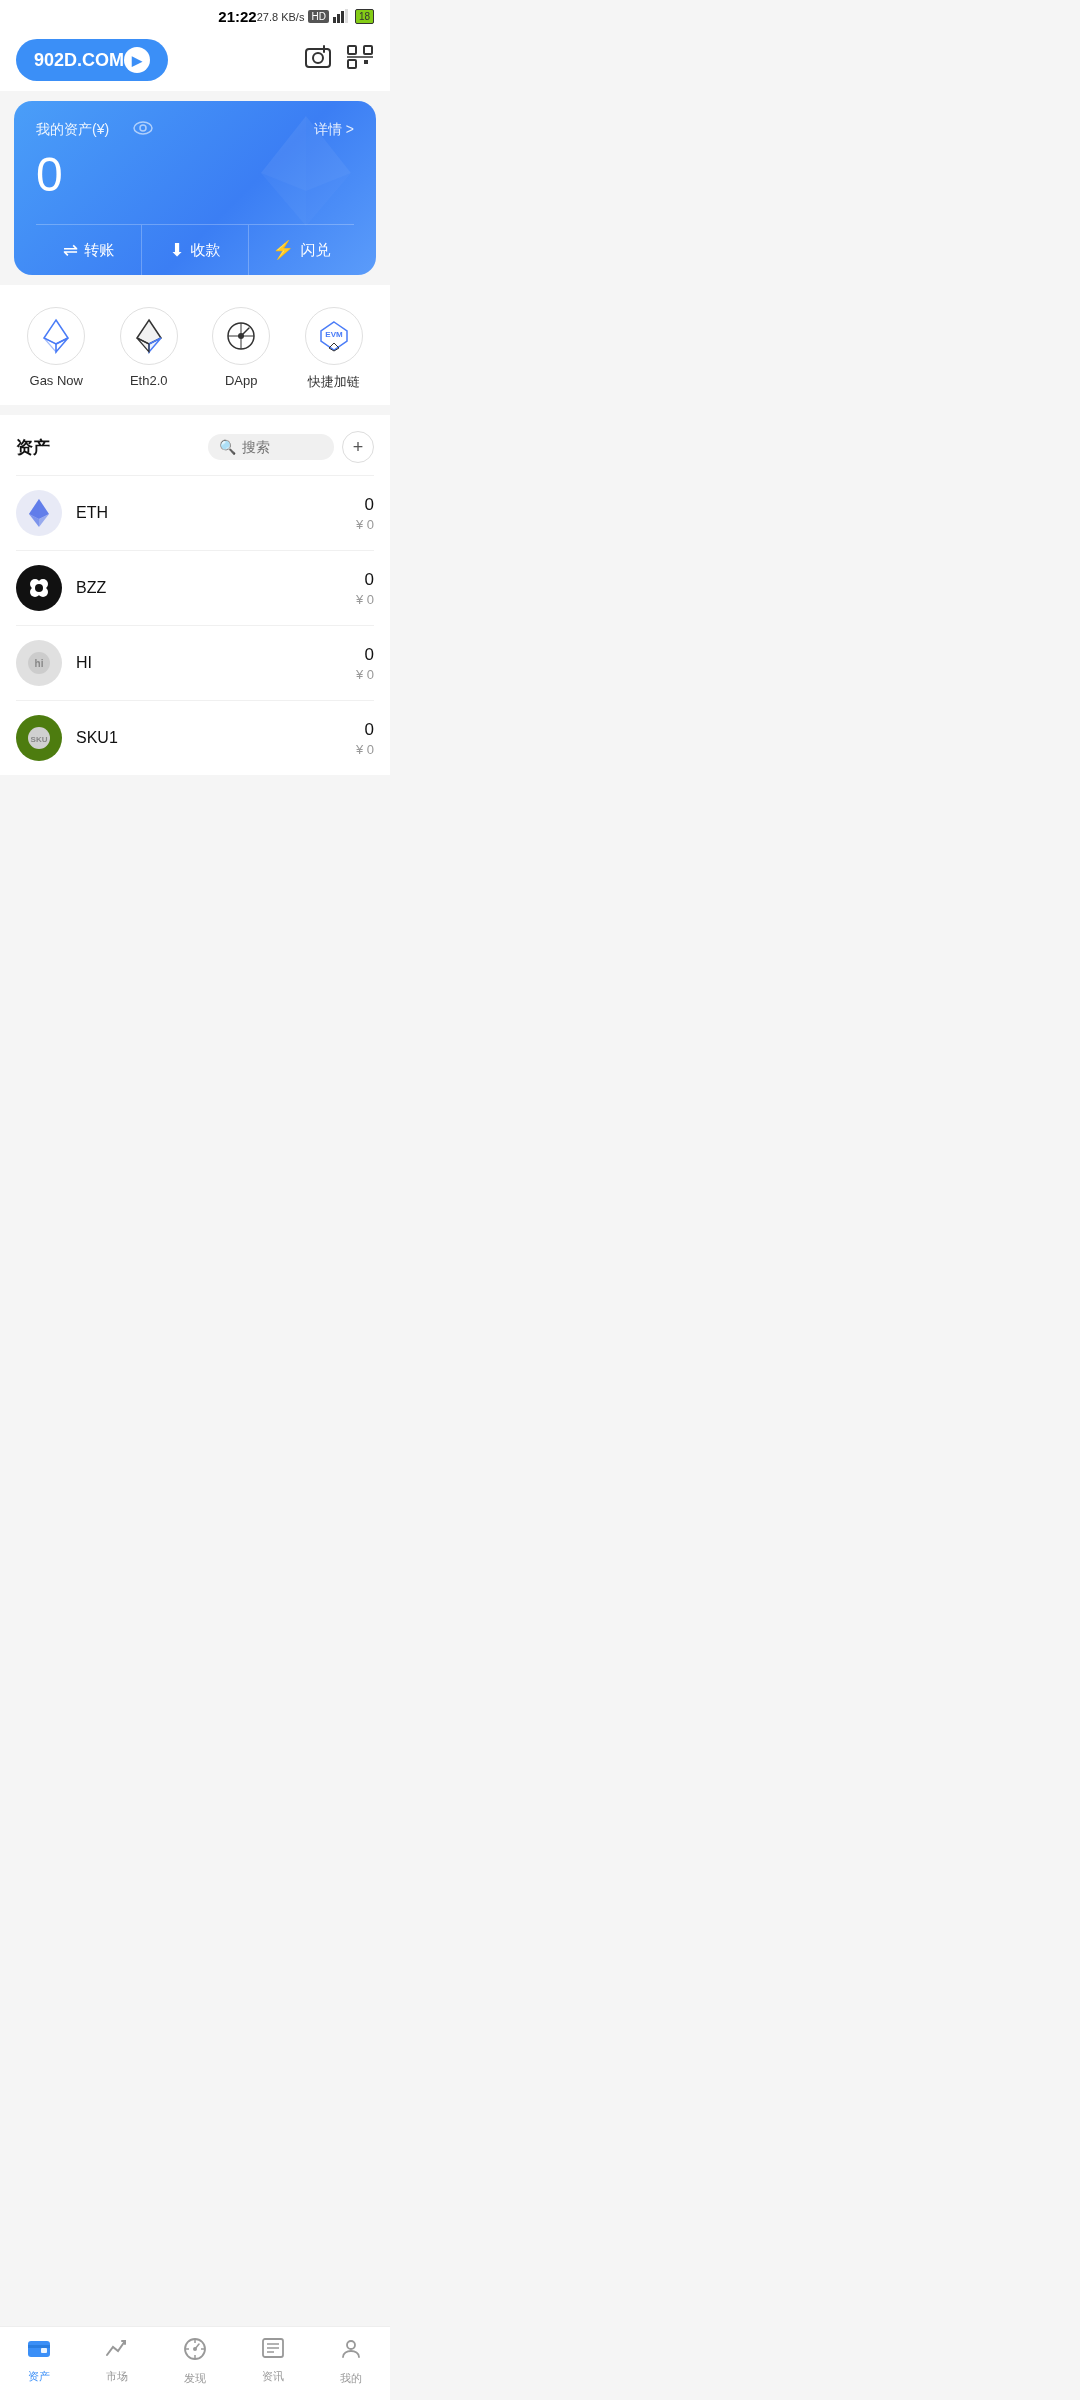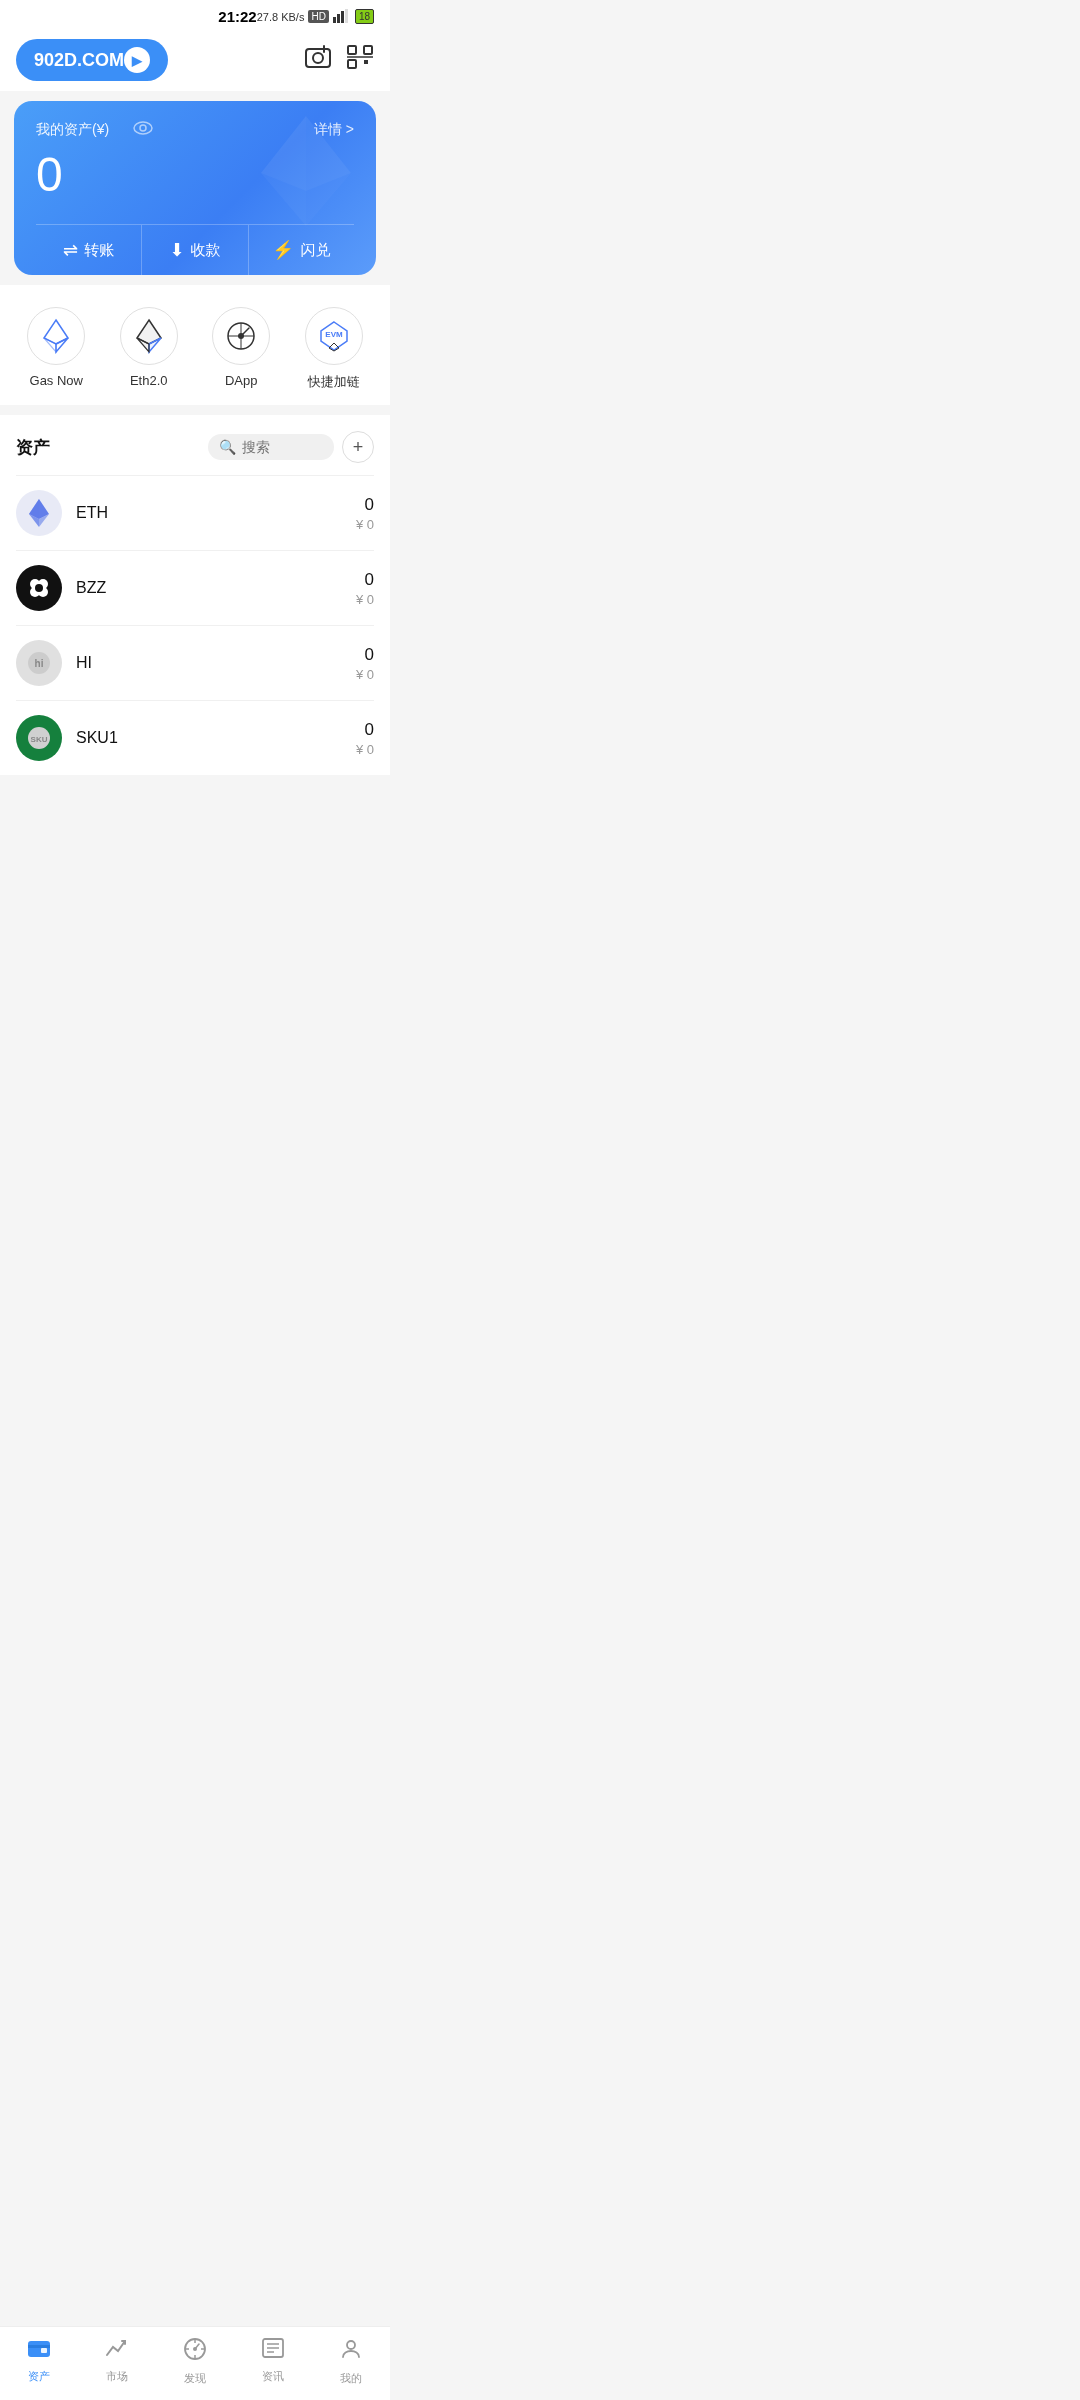--- a/index.html
+++ b/index.html
@@ -502,21 +502,21 @@
       </svg>
     </div>
     <span class="asset-name">HI</span>
     <div class="asset-amount">
       <div class="asset-amount-top">0</div>
       <div class="asset-amount-cny">¥ 0</div>
     </div>
   </div>
 
   <div class="asset-item">
-    <div class="asset-coin-icon" style="background:#15803d;">
+    <div class="asset-coin-icon" style="background:#4d7c0f;">
       <svg width="26" height="26" viewBox="0 0 26 26" fill="none">
         <circle cx="13" cy="13" r="11" fill="#d0d0d0"></circle>
         <text x="13" y="17" text-anchor="middle" font-size="8" fill="#888" font-weight="600">SKU</text>
       </svg>
     </div>
     <span class="asset-name">SKU1</span>
     <div class="asset-amount">
       <div class="asset-amount-top">0</div>
       <div class="asset-amount-cny">¥ 0</div>
     </div>

